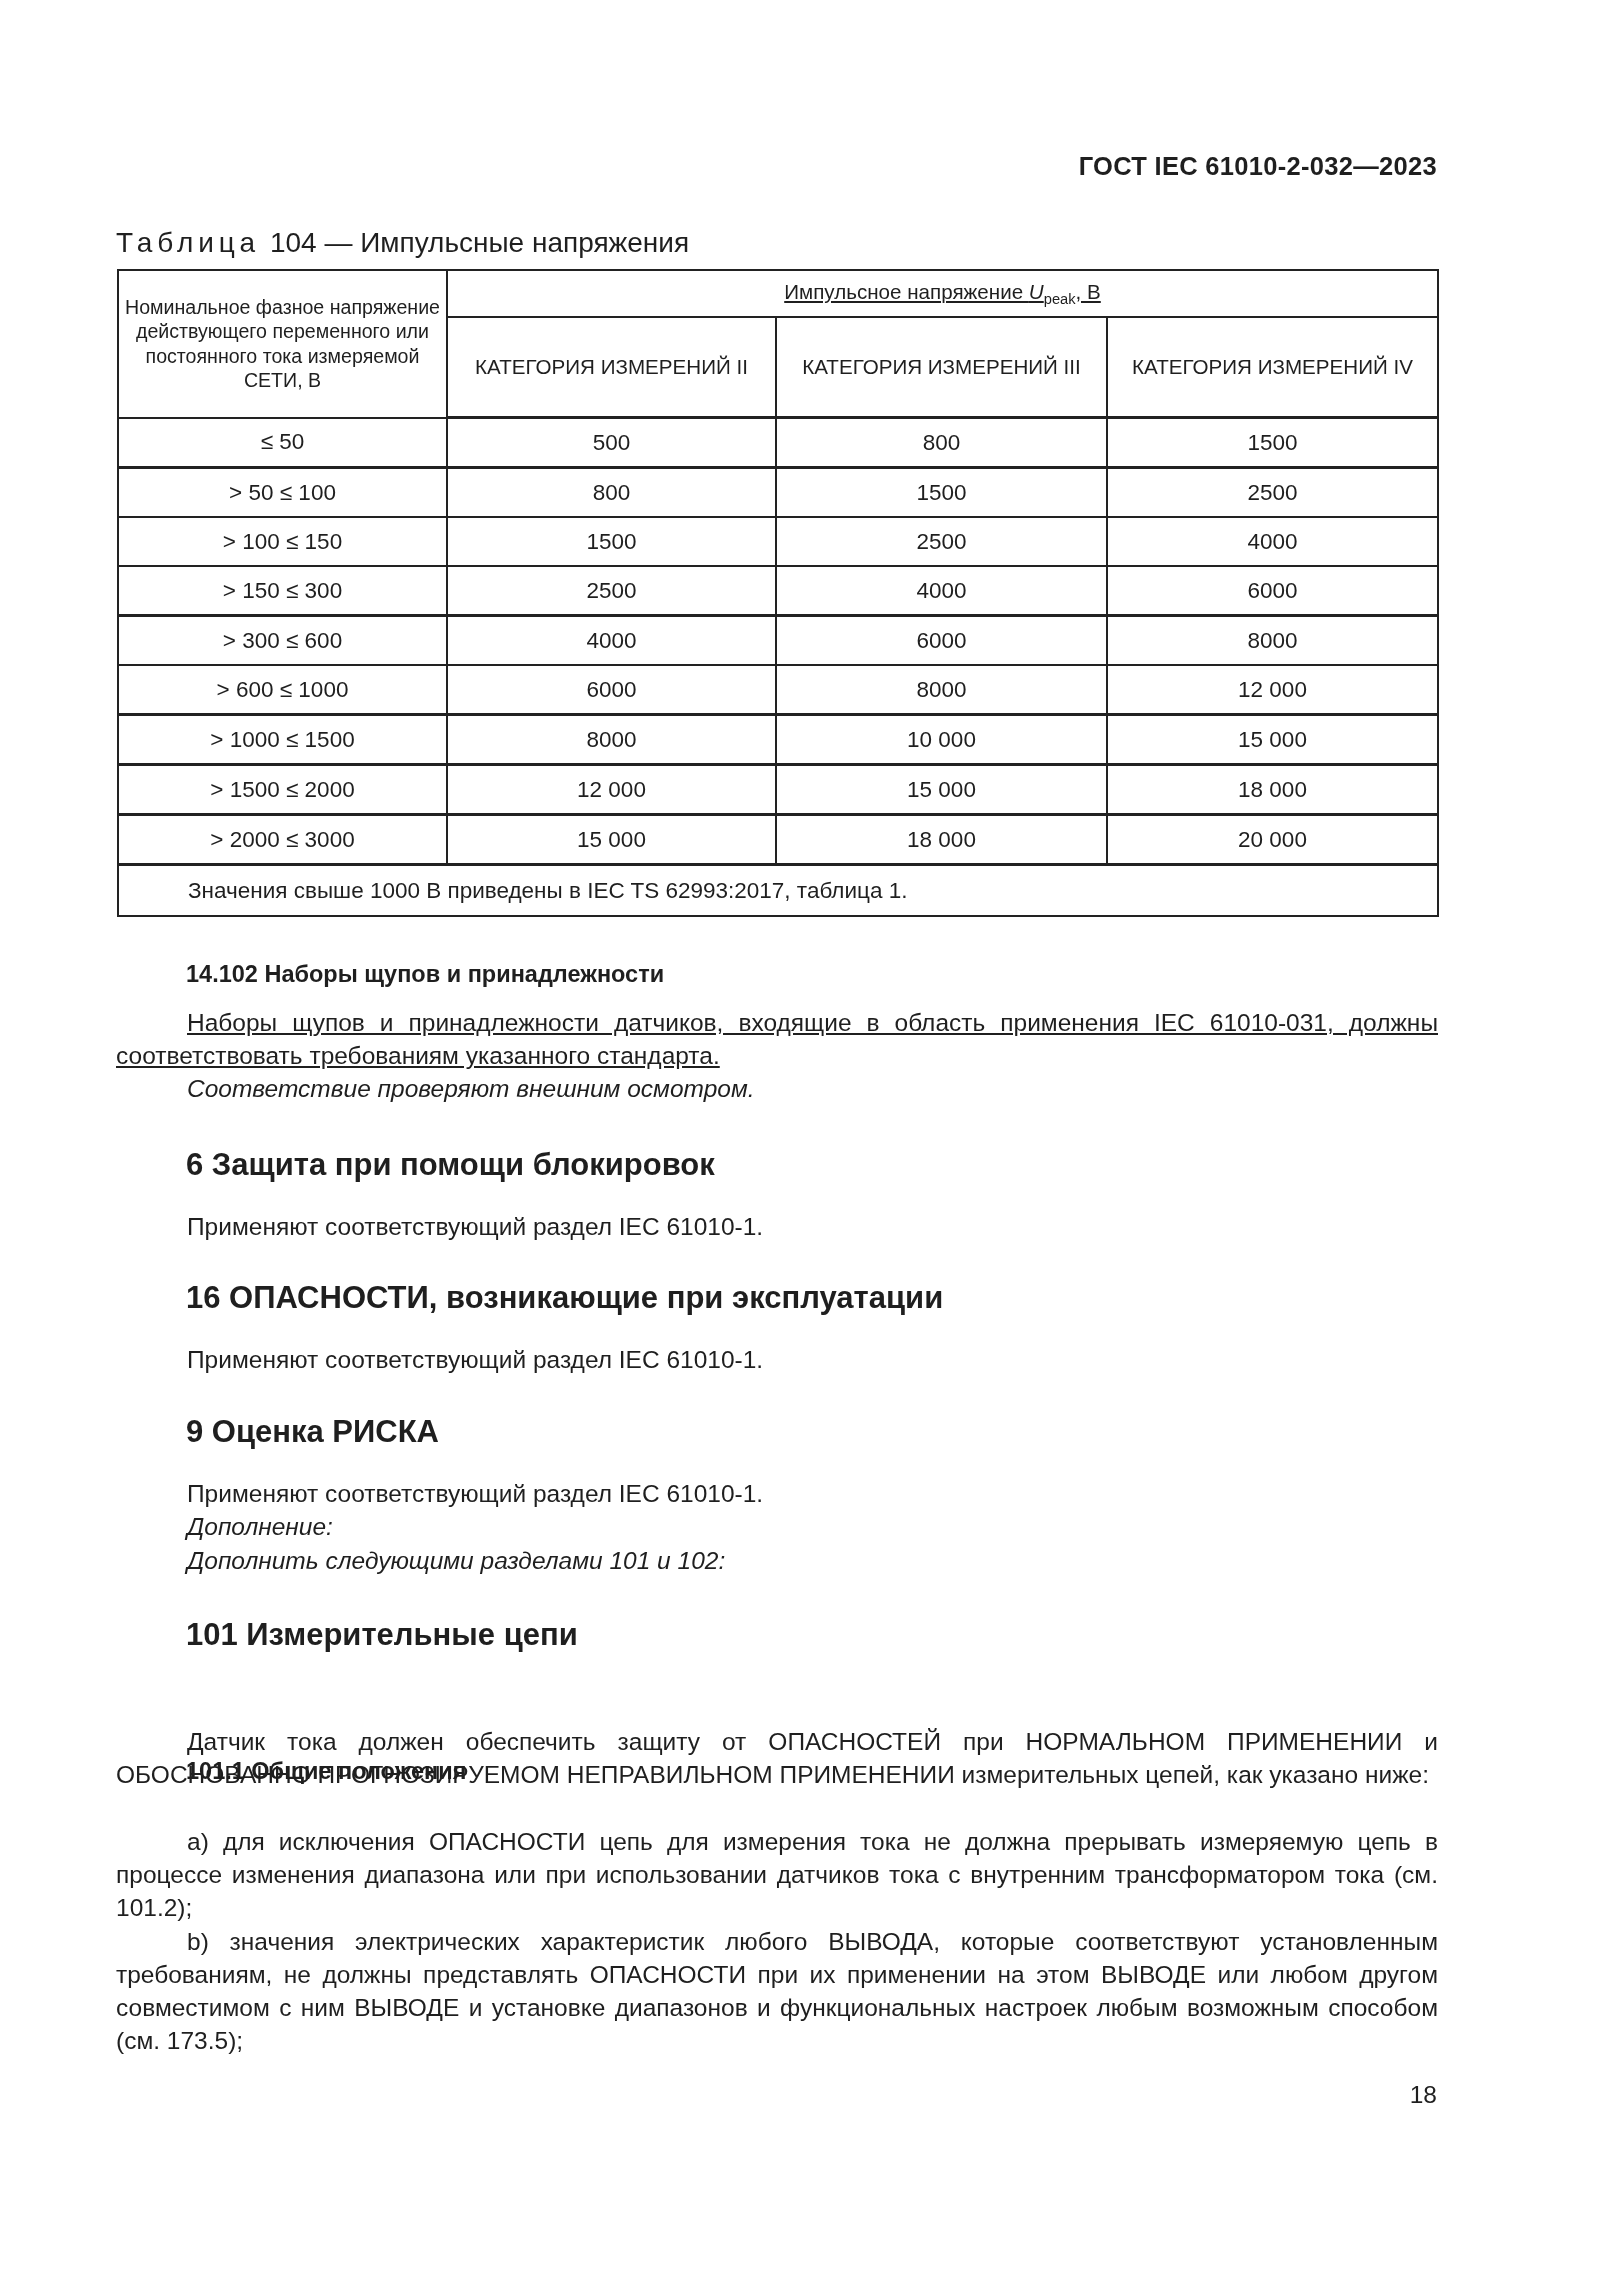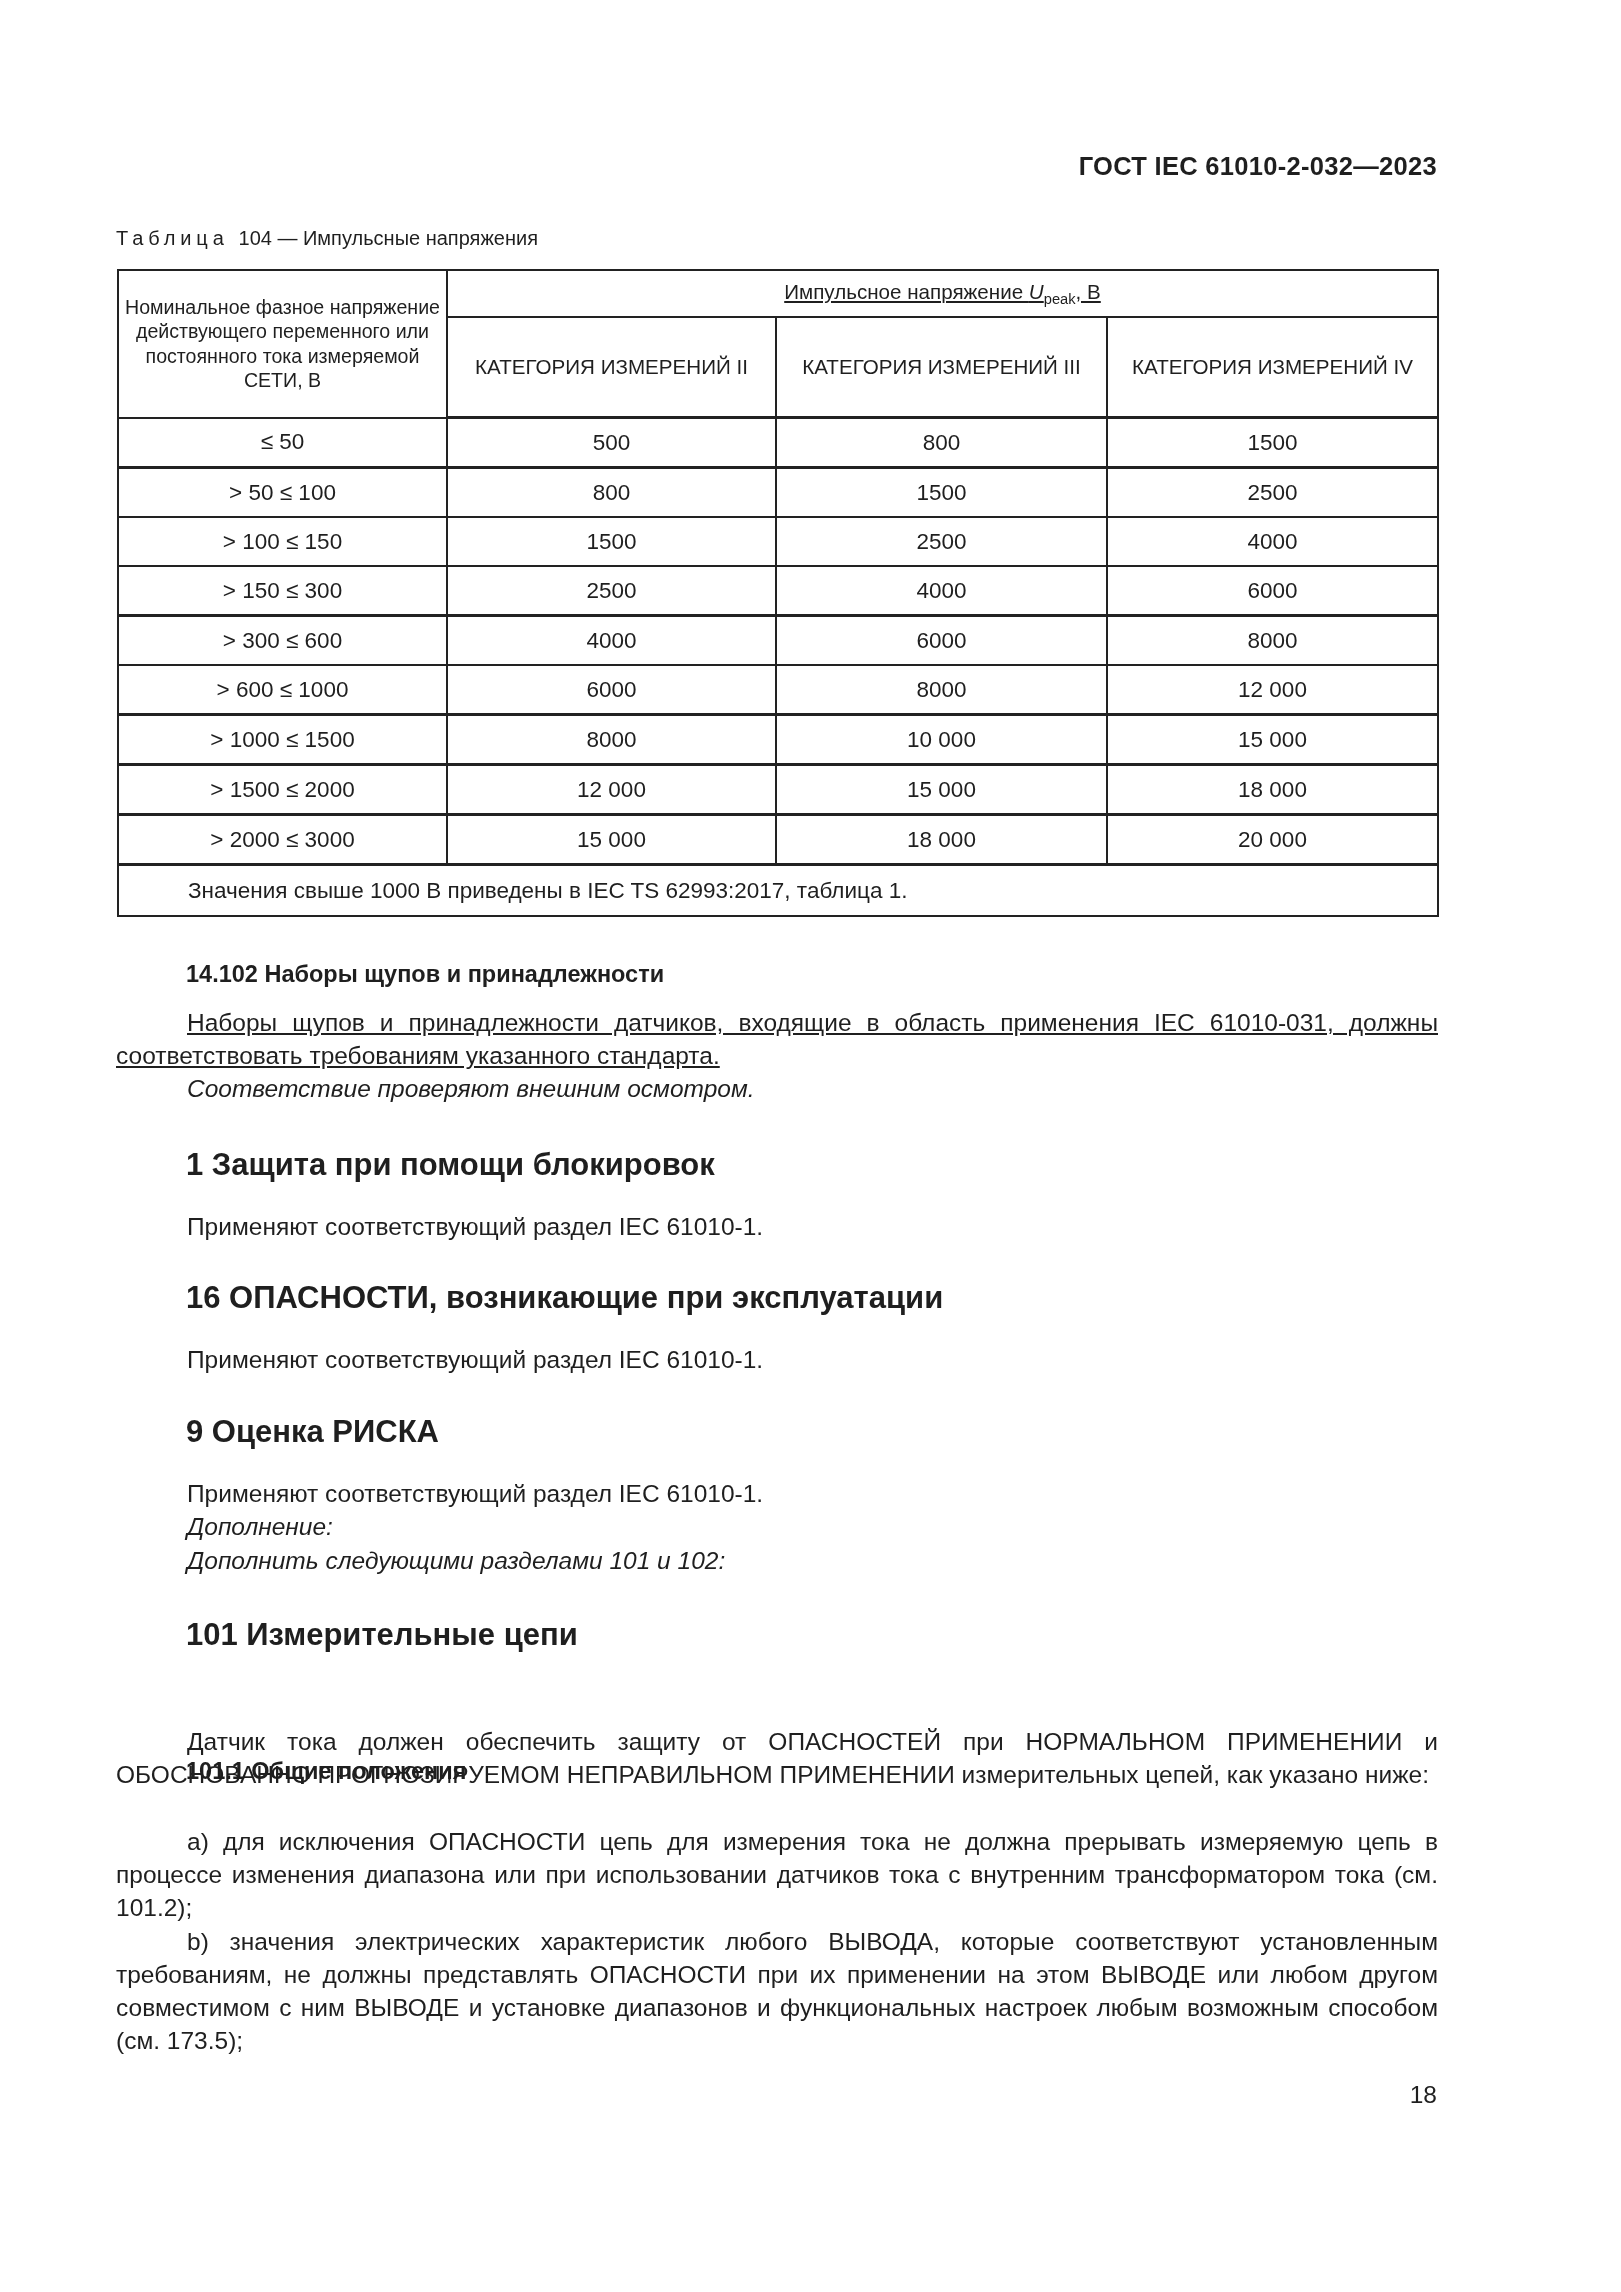--- a/index.html
+++ b/index.html
@@ -5,21 +5,21 @@
   html, body { margin: 0; padding: 0; background: #ffffff; }
   body {
     width: 1621px; height: 2293px; position: relative; overflow: hidden;
     font-family: "Liberation Sans", sans-serif; color: #1f1f1f;
   }
   .doc-header {
     position: absolute; top: 152px; right: 184px;
     font-size: 25.5px; font-weight: bold; letter-spacing: 0.3px;
   }
   .table-caption {
-    position: absolute; left: 116px; top: 227px; font-size: 20px;
+    position: absolute; left: 116px; top: 227px; font-size: 28px;
   }
   .table-caption .spaced { letter-spacing: 4.9px; margin-right: 9.8px; }
   table.impulse {
     position: absolute; left: 117px; top: 269px; width: 1321px;
     border-collapse: collapse; font-size: 22.5px; table-layout: fixed;
   }
   table.impulse td, table.impulse th {
     border: 2px solid #222; text-align: center; font-weight: normal; padding: 0;
   }
   table.impulse th.hdr-main { height: 45px; font-size: 20.6px; text-decoration: underline; }
@@ -125,21 +125,21 @@
     <tr class="thick">
       <td colspan="4" class="note">Значения свыше 1000 В приведены в IEC TS 62993:2017, таблица 1.</td>
     </tr>
   </tbody>
 </table>
 
 <div class="block h-sub" style="top:961px; left:186px; width:1176px;">14.102 Наборы щупов и принадлежности</div>
 <div class="block p indent" style="top:1006px;text-decoration:underline;">Наборы щупов и принадлежности датчиков, входящие в область применения IEC 61010-031, должны соответствовать требованиям указанного стандарта.</div>
 <div class="block p ital lpad" style="top:1072px;">Соответствие проверяют внешним осмотром.</div>
 
-<div class="block h-sec" style="top:1147px; left:186px; width:1176px;">1 Защита при помощи блокировок</div>
+<div class="block h-sec" style="top:1147px; left:186px; width:1176px;">6 Защита при помощи блокировок</div>
 <div class="block p lpad" style="top:1210px;">Применяют соответствующий раздел IEC 61010-1.</div>
 
 <div class="block h-sec" style="top:1280px; left:186px; width:1176px;">16 ОПАСНОСТИ, возникающие при эксплуатации</div>
 <div class="block p lpad" style="top:1343px;">Применяют соответствующий раздел IEC 61010-1.</div>
 
 <div class="block h-sec" style="top:1414px; left:186px; width:1176px;">9 Оценка РИСКА</div>
 <div class="block p lpad" style="top:1477px;">Применяют соответствующий раздел IEC 61010-1.</div>
 <div class="block p ital lpad" style="top:1510px;">Дополнение:</div>
 <div class="block p ital lpad" style="top:1544px;">Дополнить следующими разделами 101 и 102:</div>
 

